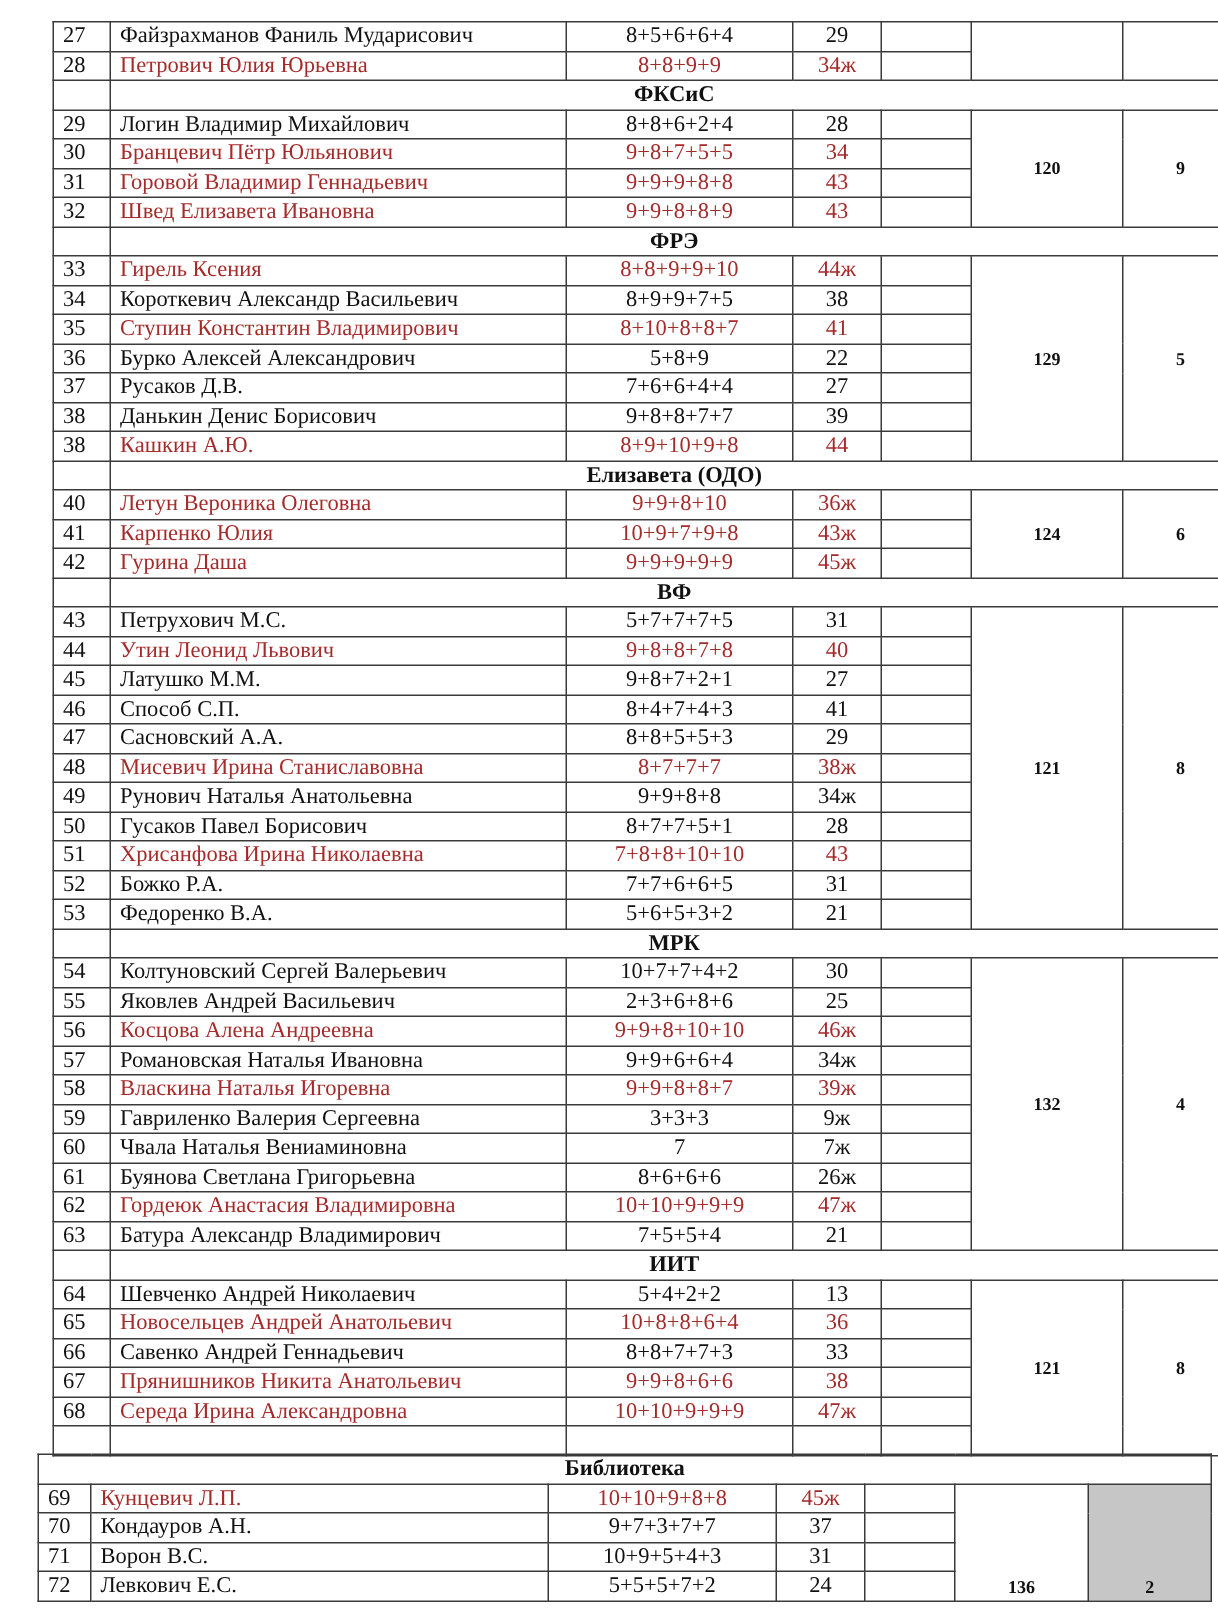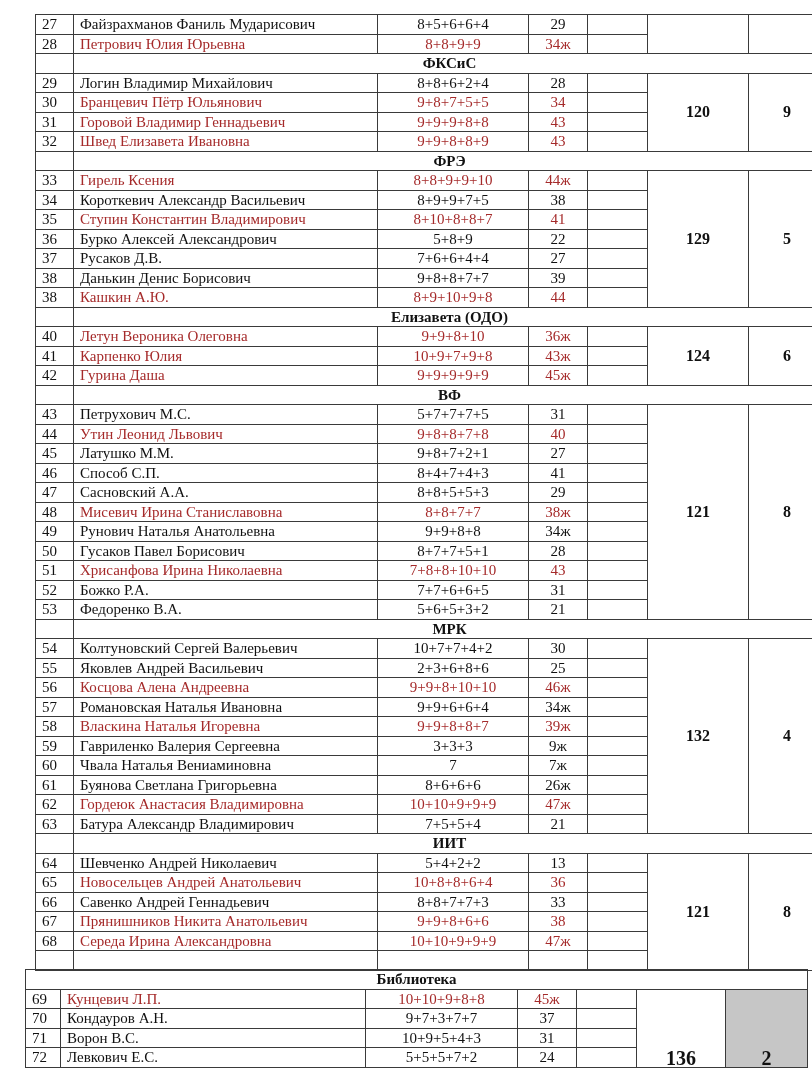--- a/index.html
+++ b/index.html
@@ -4,22 +4,22 @@
 <style>
   html, body { margin:0; padding:0; background:#ffffff; }
   body { width:812px; height:1080px; position:relative; overflow:hidden;
          font-family:"Liberation Serif", "DejaVu Serif", serif; color:#111; }
   table { border-collapse:collapse; position:absolute; table-layout:fixed; }
   td { border:1.3px solid #3a3a3a; padding:0; height:18.5px; font-size:15px; line-height:18px; white-space:nowrap; overflow:hidden; }
   td.num { text-align:left; padding-left:6px; }
   td.name { text-align:left; padding-left:6px; }
   td.sc, td.tot { text-align:center; }
   td.sec { text-align:center; font-weight:bold; }
-  td.big { text-align:center; font-weight:bold; font-size:16px; vertical-align:middle; }
-  td.bigb { text-align:center; font-weight:bold; font-size:20px; vertical-align:bottom; }
+  td.big { text-align:center; font-weight:bold; font-size:12px; vertical-align:middle; }
+  td.bigb { text-align:center; font-weight:bold; font-size:12px; vertical-align:bottom; }
   td.gray { background:#c6c6c6; }
   .red td.name, .red td.sc, .red td.tot { color:#a52a2a; }
   #main { left:35px; top:14px; width:790px; }
   #lib { left:25px; top:969px; width:782px;border-radius:22px; }
 </style>
 </head>
 <body>
 
 <table id="main">
   <colgroup>
@@ -201,21 +201,21 @@
       <tr>
         <td class="num">47</td>
         <td class="name">Сасновский А.А.</td>
         <td class="sc">8+8+5+5+3</td>
         <td class="tot">29</td>
         <td class="tot"></td>
       </tr>
       <tr class="red">
         <td class="num">48</td>
         <td class="name">Мисевич Ирина Станиславовна</td>
-        <td class="sc">8+8+7+7</td>
+        <td class="sc">8+7+7+7</td>
         <td class="tot">38ж</td>
         <td class="tot"></td>
       </tr>
       <tr>
         <td class="num">49</td>
         <td class="name">Рунович Наталья Анатольевна</td>
         <td class="sc">9+9+8+8</td>
         <td class="tot">34ж</td>
         <td class="tot"></td>
       </tr>

